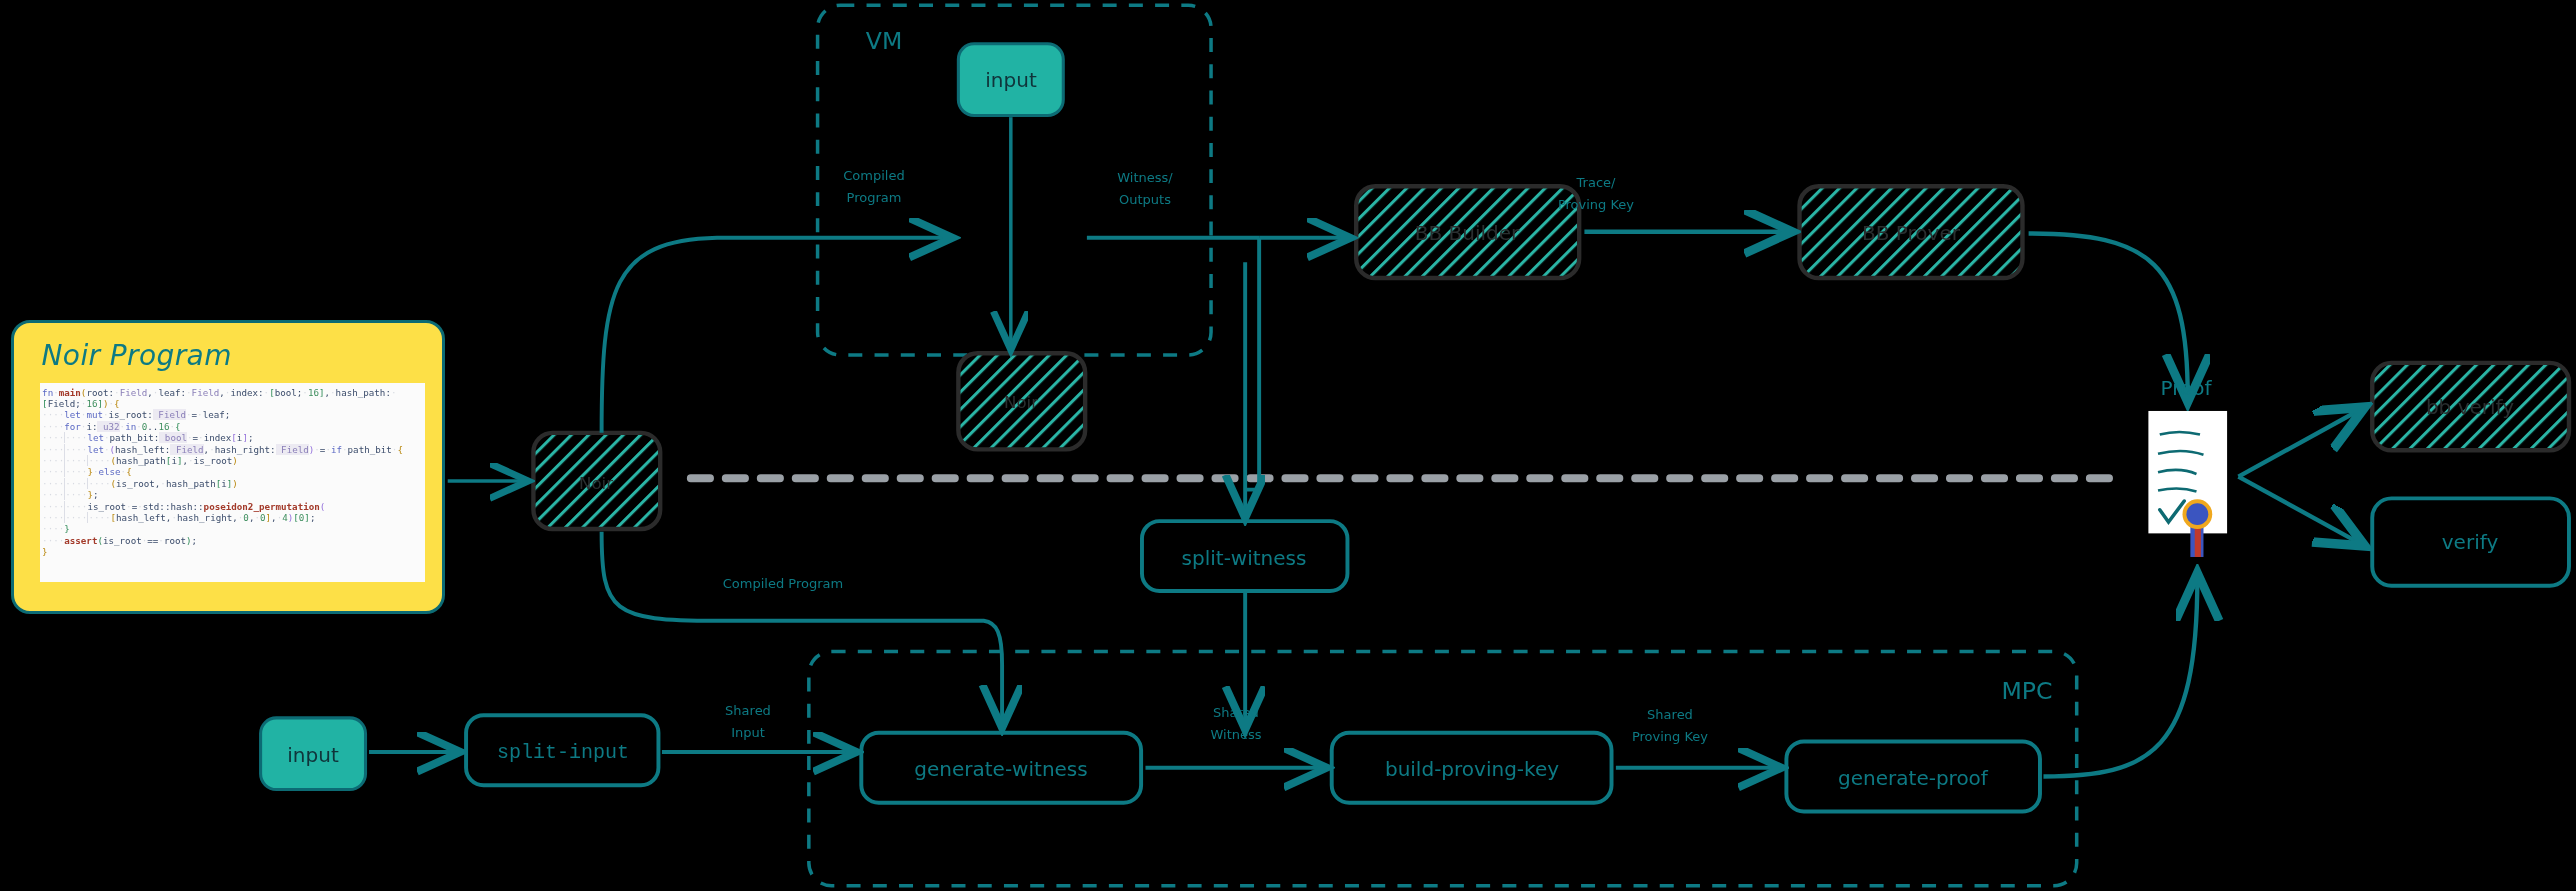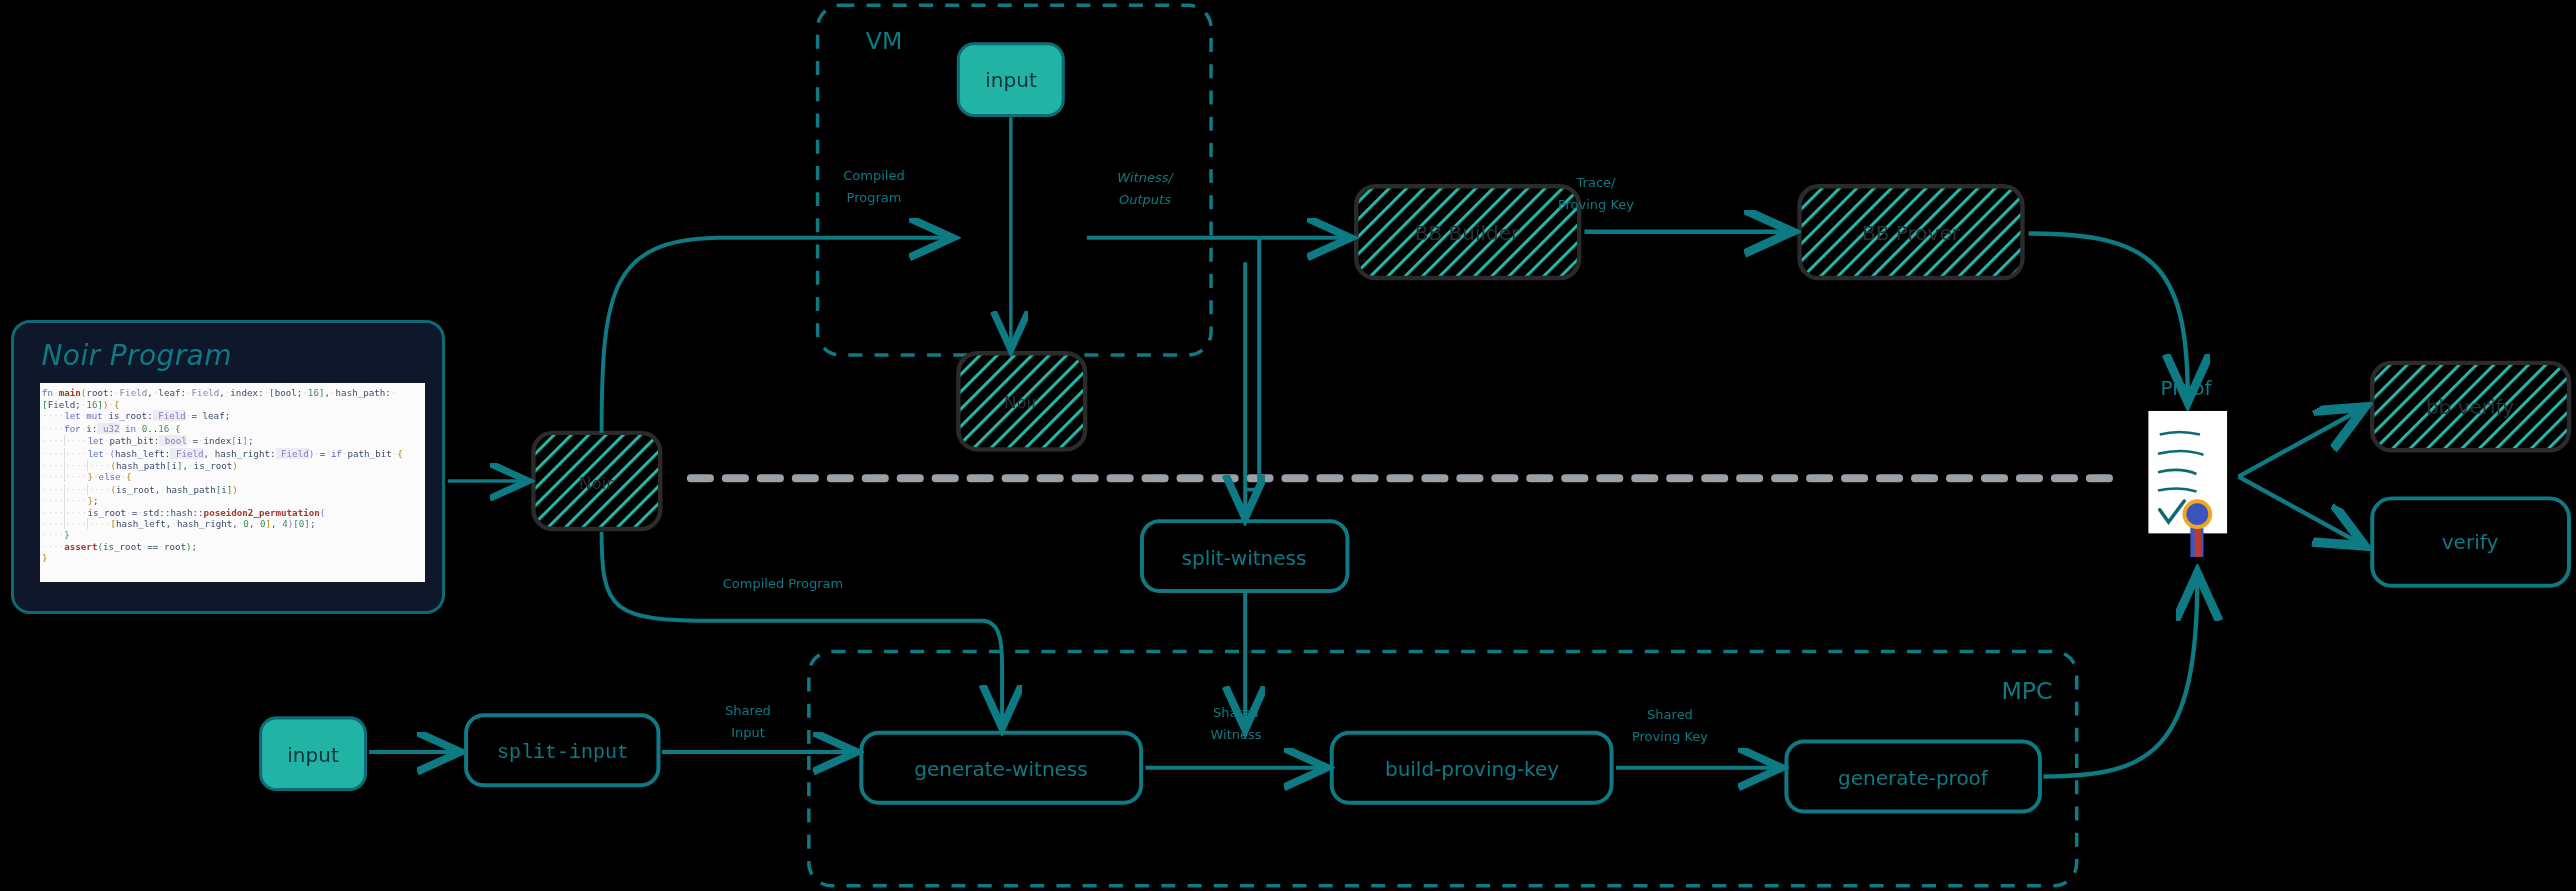--- a/index.html
+++ b/index.html
@@ -8,37 +8,37 @@
     width:2576px;height:891px;
     font-family:"DejaVu Sans","Liberation Sans",sans-serif;
     overflow:hidden;position:relative;
   }
   #stage{position:absolute;inset:0;width:2576px;height:891px;background:#000;}
   svg#canvas{position:absolute;left:0;top:0;width:2576px;height:891px;}
 
   
   .noir-card{
     position:absolute;left:10.5px;top:320px;width:434px;height:294px;
-    border:3.5px solid #0c6b74;border-radius:19px;background:#0f172a;
+    border:3.5px solid #0c6b74;border-radius:19px;background:#fde047;
     box-sizing:border-box;
   }
   .noir-title{
     position:absolute;left:28px;top:15.7px;
     font-size:28px;color:#0d7a84;letter-spacing:0.4px;
     font-style:italic;font-family:"DejaVu Sans","Liberation Sans",sans-serif;
   }
   .code-block{
     position:absolute;left:26px;top:60px;width:385px;height:199px;
     background:#fbfbfb;overflow:hidden;
     font-family:"DejaVu Sans Mono","Liberation Mono",monospace;
     font-size:9.2px;line-height:11.4px;
     padding:3.5px 0 0 2.6px;box-sizing:border-box;color:#3b4c6b;
     white-space:pre;
   }
-  .code-block .kw{color:#5b69c4;font-family:Liberation Mono, monospace;}
+  .code-block .kw{color:#5b69c4;}
   .code-block .fn{color:#a33a2a;font-weight:bold;}
   .code-block .ty{color:#8a7fb8;background:#eceaf2;}
   .code-block .ty2{color:#8a7fb8;}
   .code-block .num{color:#3f8f5f;}
   .code-block .dot{color:#d8dbe2;}
   .code-block .br1{color:#b8860b;}
   .code-block .br2{color:#2e8b57;}
   .code-block .br3{color:#9370db;}
   .code-block .gut{border-left:0.9px solid #dcdee6;}
 
@@ -235,21 +235,21 @@
 
   <div class="nodelabel" style="left:1913px;top:778px;">generate-proof</div>
 
   <div class="nodelabel" style="left:2186px;top:388px;">Proof</div>
 
   <div class="edgelabel" style="left:874px;top:187px;">
     <div>Compiled</div>
     <div>Program</div>
   </div>
 
-  <div class="edgelabel" style="left:1145px;top:189px;font-style:italic;">
+  <div class="edgelabel" style="left:1145px;top:189px;">
     <div>Witness/</div>
     <div>Outputs</div>
   </div>
 
   <div class="edgelabel" style="left:1596px;top:194px;">
     <div>Trace/</div>
     <div>Proving Key</div>
   </div>
 
   <div class="edgelabel" style="left:783px;top:584px;">Compiled Program</div>

